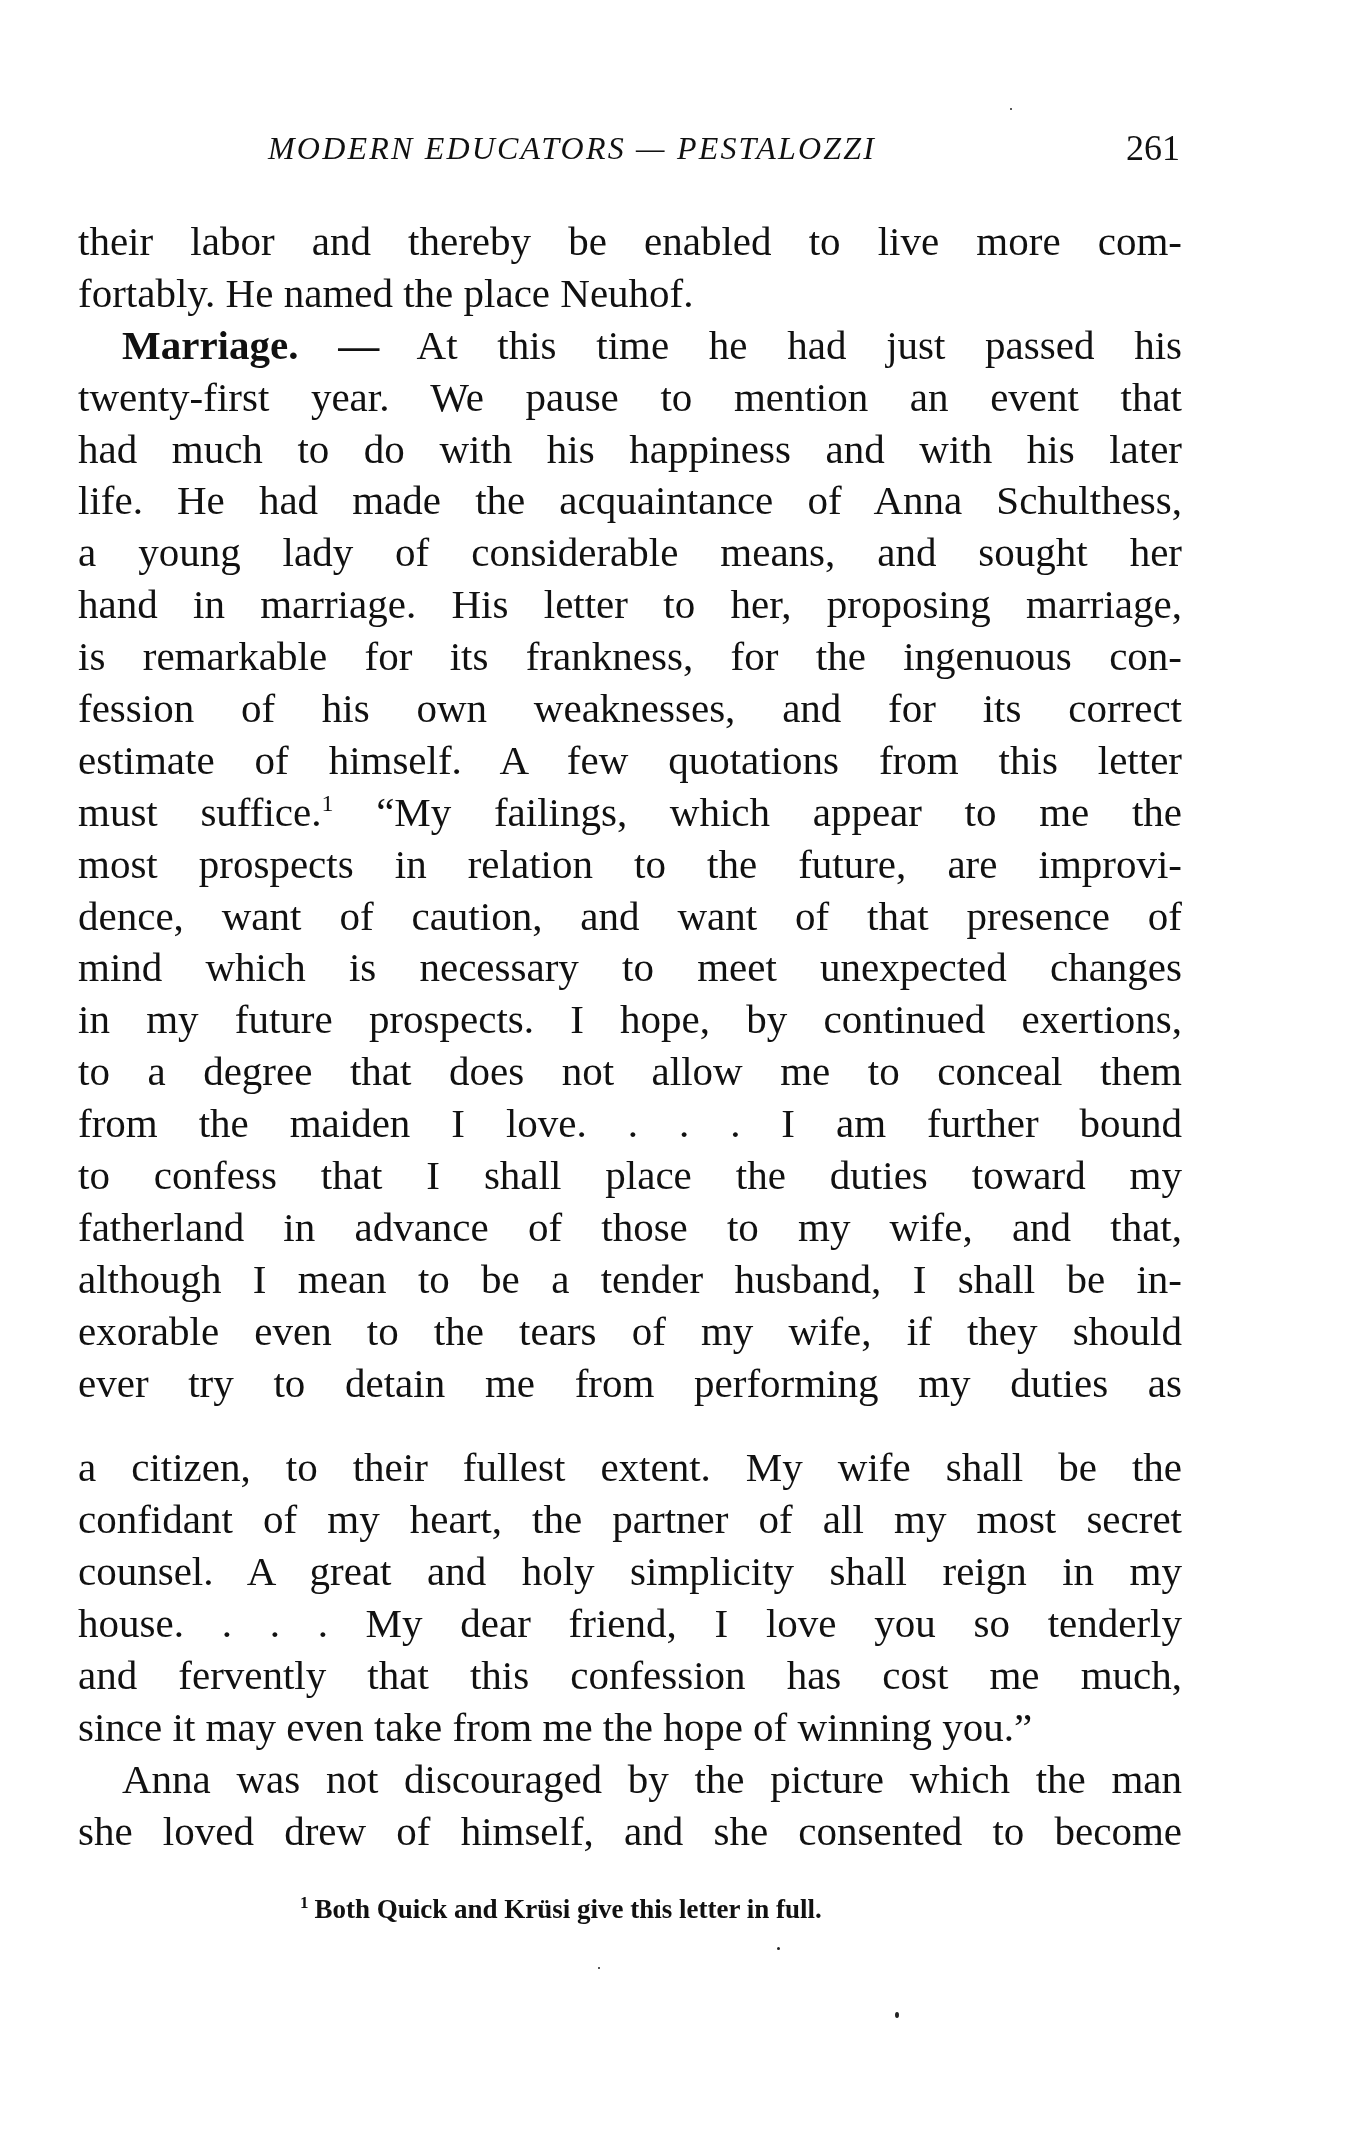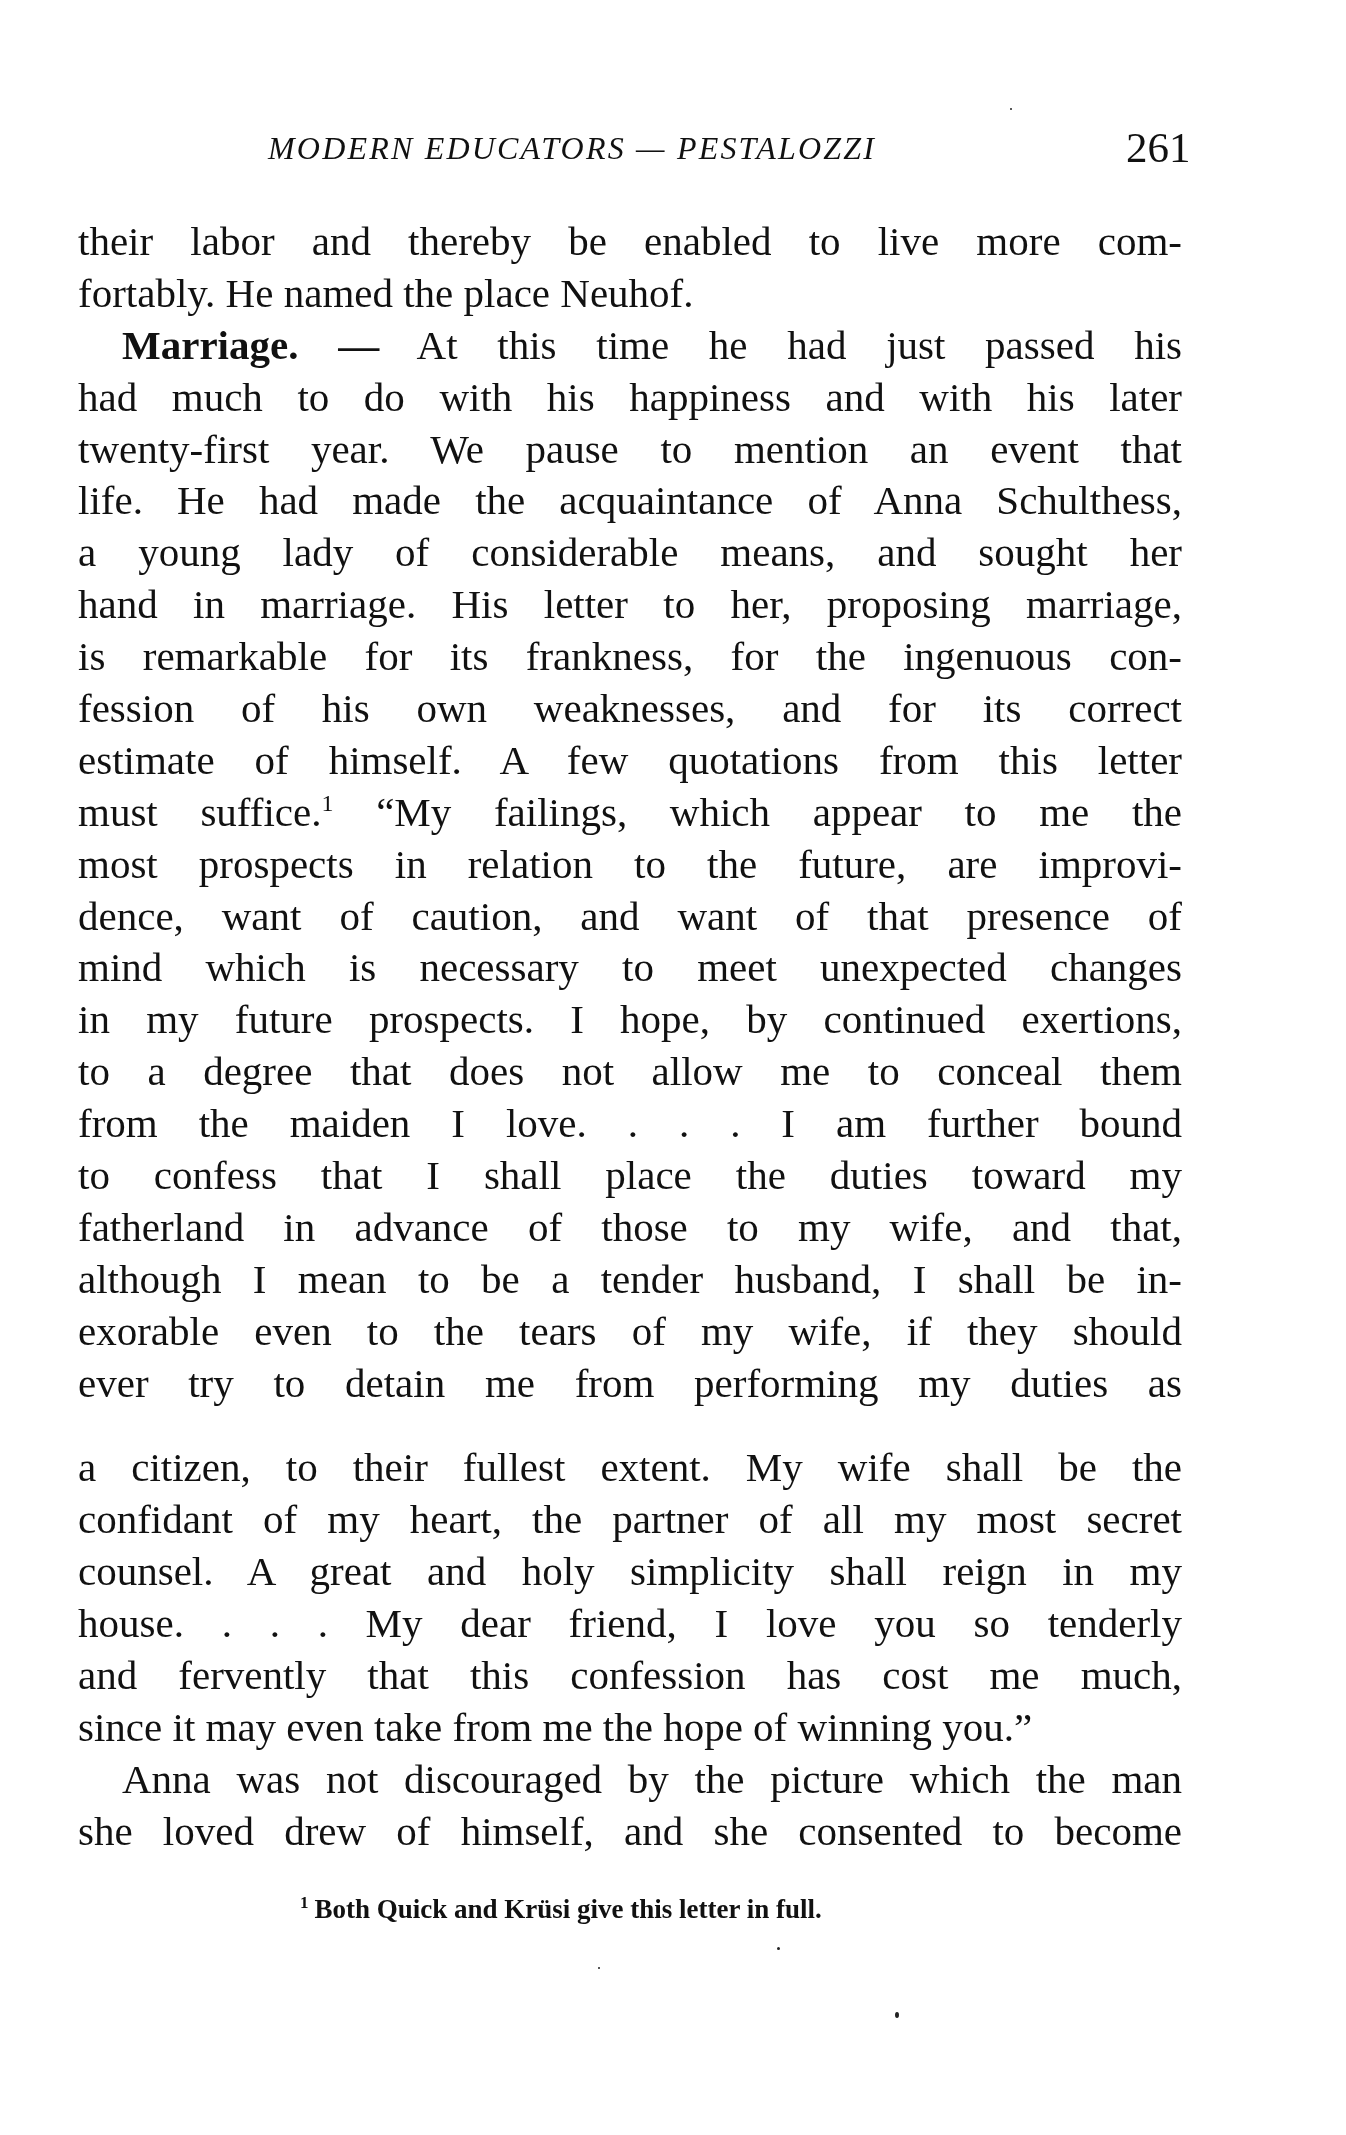--- a/index.html
+++ b/index.html
@@ -22,21 +22,21 @@
       font-size: 32px;
       line-height: 40px;
       font-style: italic;
       letter-spacing: 2.2px;
       white-space: nowrap;
     }
     .page-number {
       position: absolute;
       left: 1126px;
       top: 128px;
-      font-size: 43px;
+      font-size: 36px;
       line-height: 40px;
       white-space: nowrap;
     }
     .body-text {
       position: absolute;
       left: 78px;
       top: 216px;
       width: 1104px;
       font-size: 41px;
       line-height: 51.9px;
@@ -87,22 +87,22 @@
 </head>
 <body>
 
 <div class="running-head">MODERN EDUCATORS — PESTALOZZI</div>
 <div class="page-number">261</div>
 
 <div class="body-text">
   <span class="line" style="white-space: normal;">their labor and thereby be enabled to live more com-</span>
   <span class="line last" style="white-space: normal;">fortably. He named the place Neuhof.</span>
   <span class="line indent" style="white-space: normal;"><span class="run-in">Marriage. —</span> <span>At this time he had just passed his</span></span>
+  <span class="line" style="white-space: normal;">twenty-first year. We pause to mention an event that</span>
   <span class="line" style="white-space: normal;">had much to do with his happiness and with his later</span>
-  <span class="line" style="white-space: normal;">twenty-first year. We pause to mention an event that</span>
   <span class="line" style="white-space: normal;">life. He had made the acquaintance of Anna Schulthess,</span>
   <span class="line" style="white-space: normal;">a young lady of considerable means, and sought her</span>
   <span class="line" style="white-space: normal; font-family: Liberation Serif, serif;">hand in marriage. His letter to her, proposing marriage,</span>
   <span class="line" style="white-space: normal;">is remarkable for its frankness, for the ingenuous con-</span>
   <span class="line" style="white-space: normal;">fession of his own weaknesses, and for its correct</span>
   <span class="line" style="white-space: normal;">estimate of himself. A few quotations from this letter</span>
   <span class="line" style="white-space: normal;"><span>must suffice.</span><sup class="fnref">1</sup> <span>“My failings, which appear to me the</span></span>
   <span class="line" style="white-space: normal;">most prospects in relation to the future, are improvi-</span>
   <span class="line" style="white-space: normal;">dence, want of caution, and want of that presence of</span>
   <span class="line" style="white-space: normal;">mind which is necessary to meet unexpected changes</span>

